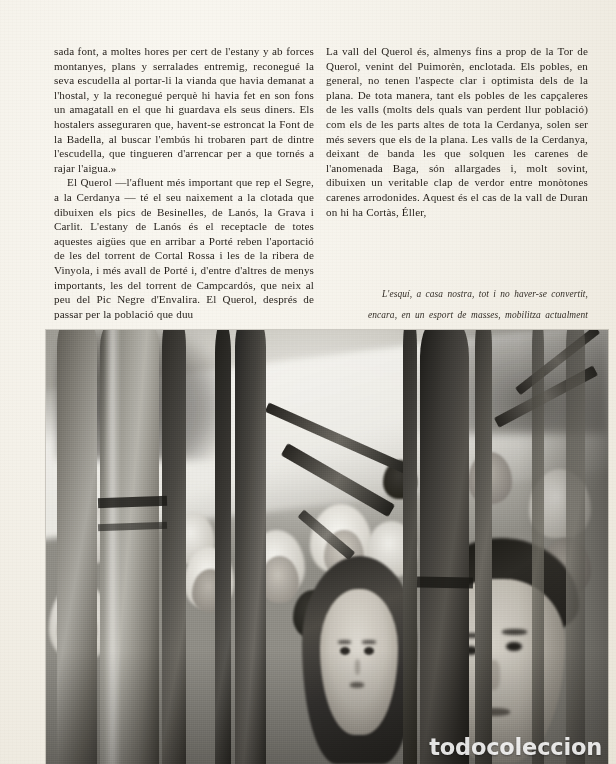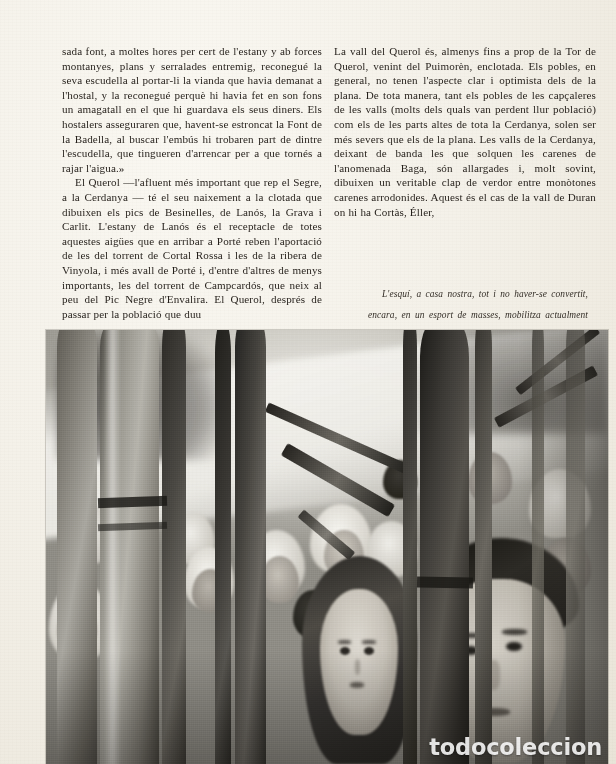--- a/index.html
+++ b/index.html
@@ -30,21 +30,21 @@
     background-image:
       repeating-linear-gradient(0deg, rgba(120,110,95,.030) 0 1px, rgba(0,0,0,0) 1px 3px),
       repeating-linear-gradient(90deg, rgba(120,110,95,.022) 0 1px, rgba(0,0,0,0) 1px 4px);
     mix-blend-mode:multiply;
     opacity:.55;
   }
 
   
   .columns {
     position: absolute;
-    left: 16px; right: 0; top: 44px;
+    left: 8px; right: 0; top: 44px;
     display: flex;
     gap: 12px;
     padding: 0 44px 0 46px;
     box-sizing: border-box;
   }
   .col {
     width: 260px;
     flex: 0 0 260px;
   }
   .col.right { width: 262px; flex: 0 0 262px; }

